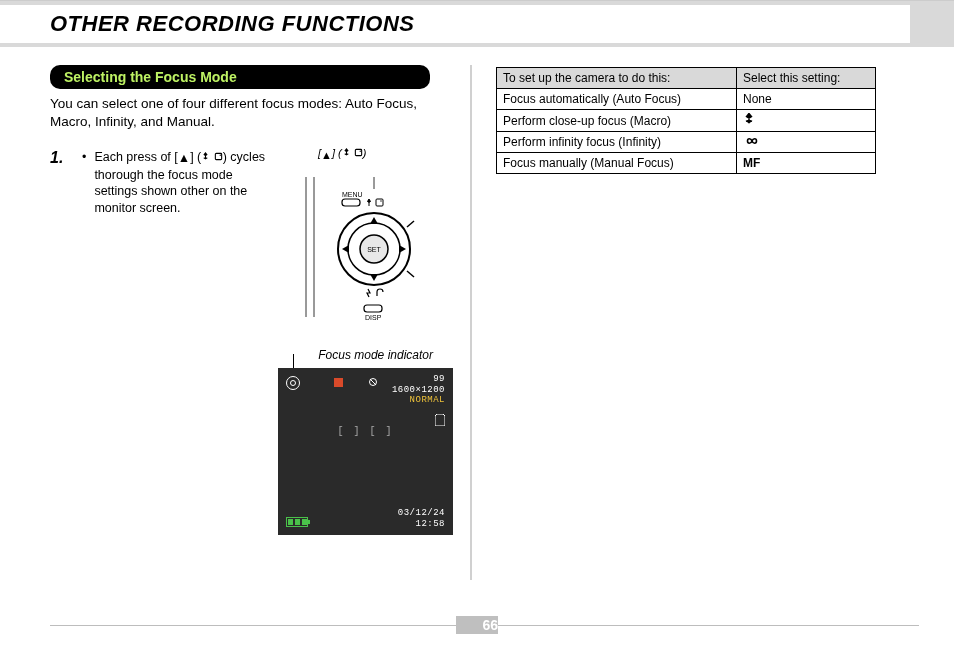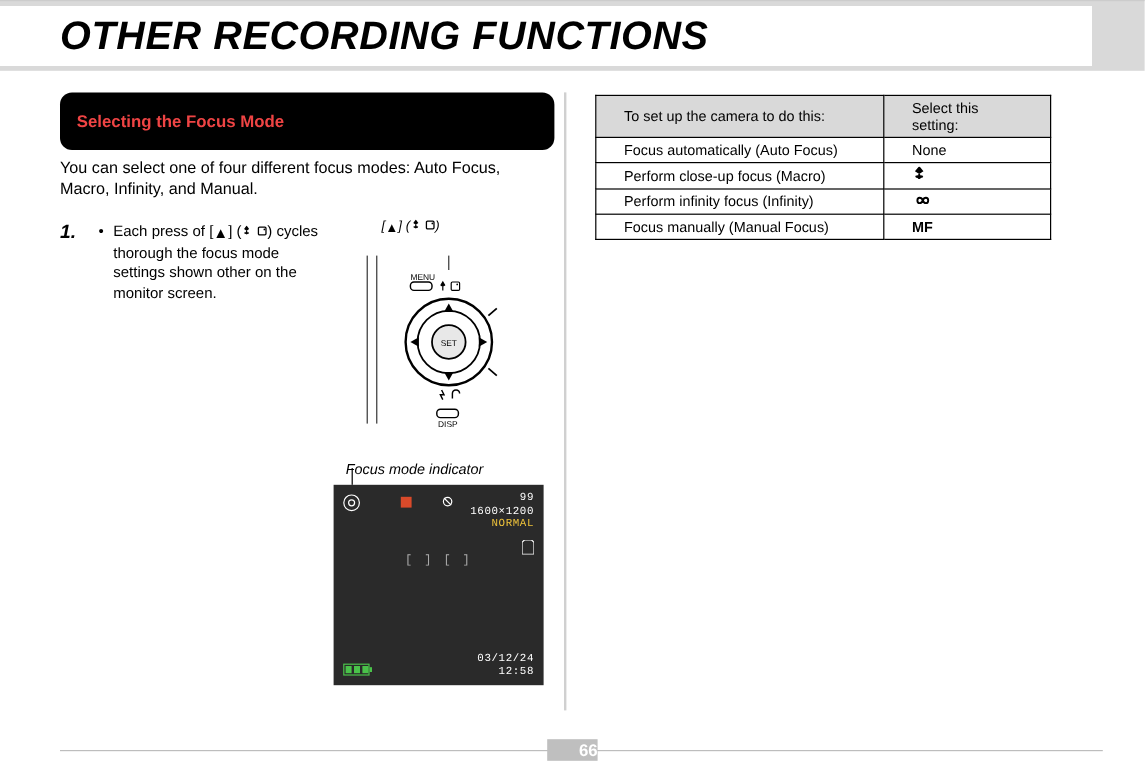--- a/index.html
+++ b/index.html
@@ -11,21 +11,21 @@
     height: 646px;
     background: #fff;
     position: relative;
   }
   .page-header {
     background: #d9d9d9;
     padding: 4px 0 4px 0;
     border-top: 1px solid #ccc;
   }
   .page-title {
-    font-size: 33px;
+    font-size: 22px;
     font-weight: bold;
     font-style: italic;
     padding: 6px 0 6px 50px;
     background: #fff;
     width: 910px;
     margin-left: 0;
     letter-spacing: 0.5px;
   }
   .content-area {
     display: flex;
@@ -47,27 +47,27 @@
     width: 410px;
     padding-top: 2px;
   }
   .intro-text {
     font-size: 13.5px;
     line-height: 1.35;
     margin-bottom: 22px;
   }
   .section-heading {
     background: #000;
-    color: #ef4444;
+    color: #bef264;
     font-weight: bold;
     font-size: 14px;
-    padding: 16px 14px;
+    padding: 4px 14px;
     border-radius: 10px;
     display: inline-block;
-    width: 412px;
+    width: 380px;
     margin-bottom: 6px;
   }
   .section-body {
     font-size: 13.5px;
     line-height: 1.35;
     margin-bottom: 18px;
   }
   .step-row {
     display: flex;
     gap: 10px;
@@ -109,21 +109,21 @@
     top: -2px;
     left: 30px;
   }
   .control-diagram {
     margin-top: 18px;
     margin-left: 6px;
   }
   .focus-label {
     font-style: italic;
     font-size: 12px;
-    text-align: center;
+    text-align: right;
     margin: 16px 0 6px 0;
     width: 175px;
     position: relative;
     left: -30px;
   }
   
   .ctrl-svg { display:block; }
   
   .lcd {
     width: 175px;
@@ -186,21 +186,21 @@
     position:absolute; top:-14px; left:15px; width:1px; height:14px; background:#000;
   }
   
   .focus-table {
     border-collapse: collapse;
     width: 380px;
     font-size: 12px;
   }
   .focus-table th, .focus-table td {
     border: 1px solid #000;
-    padding: 3px 23px;
+    padding: 3px 6px;
     text-align: left;
     vertical-align: middle;
   }
   .focus-table th {
     background: #d9d9d9;
     font-weight: normal;
   }
   .focus-table th:first-child { width: 240px; }
   .mf { font-weight: bold; }
   .tulip-icon, .infinity-icon, .card-icon, .up-icon {

